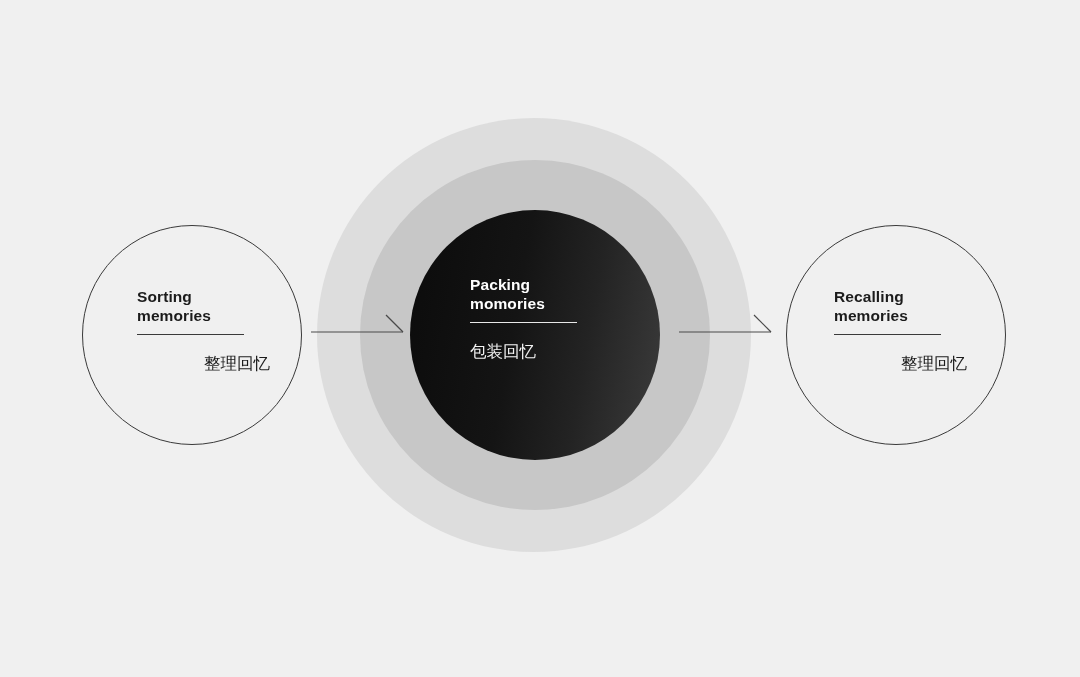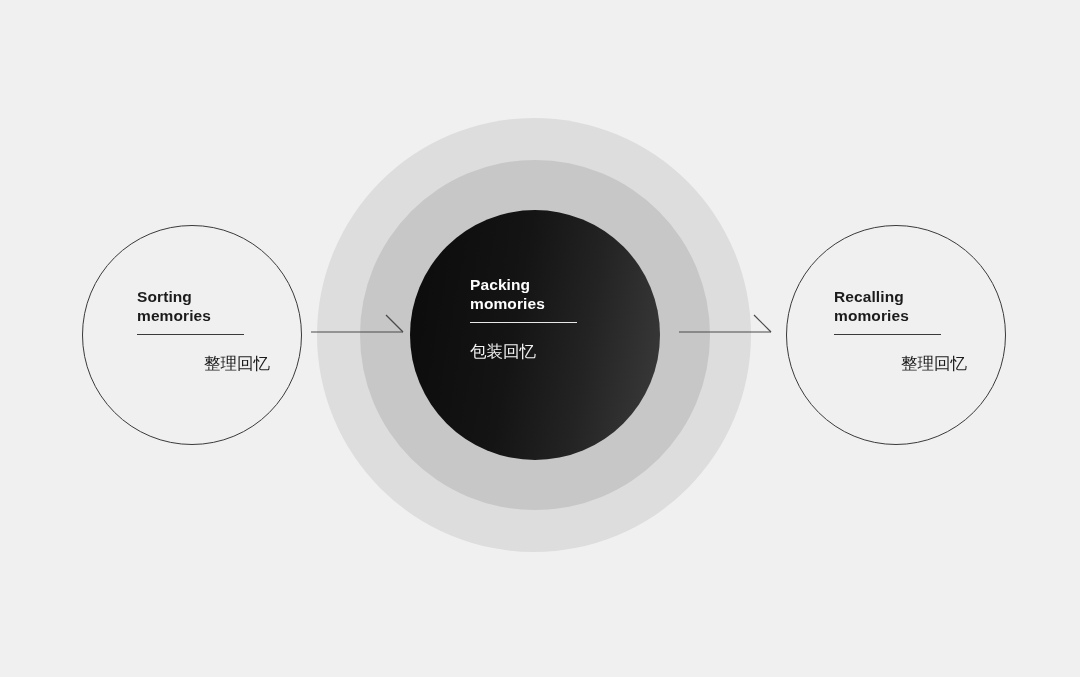--- a/index.html
+++ b/index.html
@@ -146,18 +146,18 @@
 
   <div class="node-text dark" id="text-center">
     <p class="en">Packing
 momories</p>
     <div class="rule"></div>
     <p class="zh">包装回忆</p>
   </div>
 
   <div class="node-text light" id="text-right">
     <p class="en">Recalling
-momories</p>
+memories</p>
     <div class="rule"></div>
     <p class="zh">整理回忆</p>
   </div>
 
 </div>
 
 </body></html>

